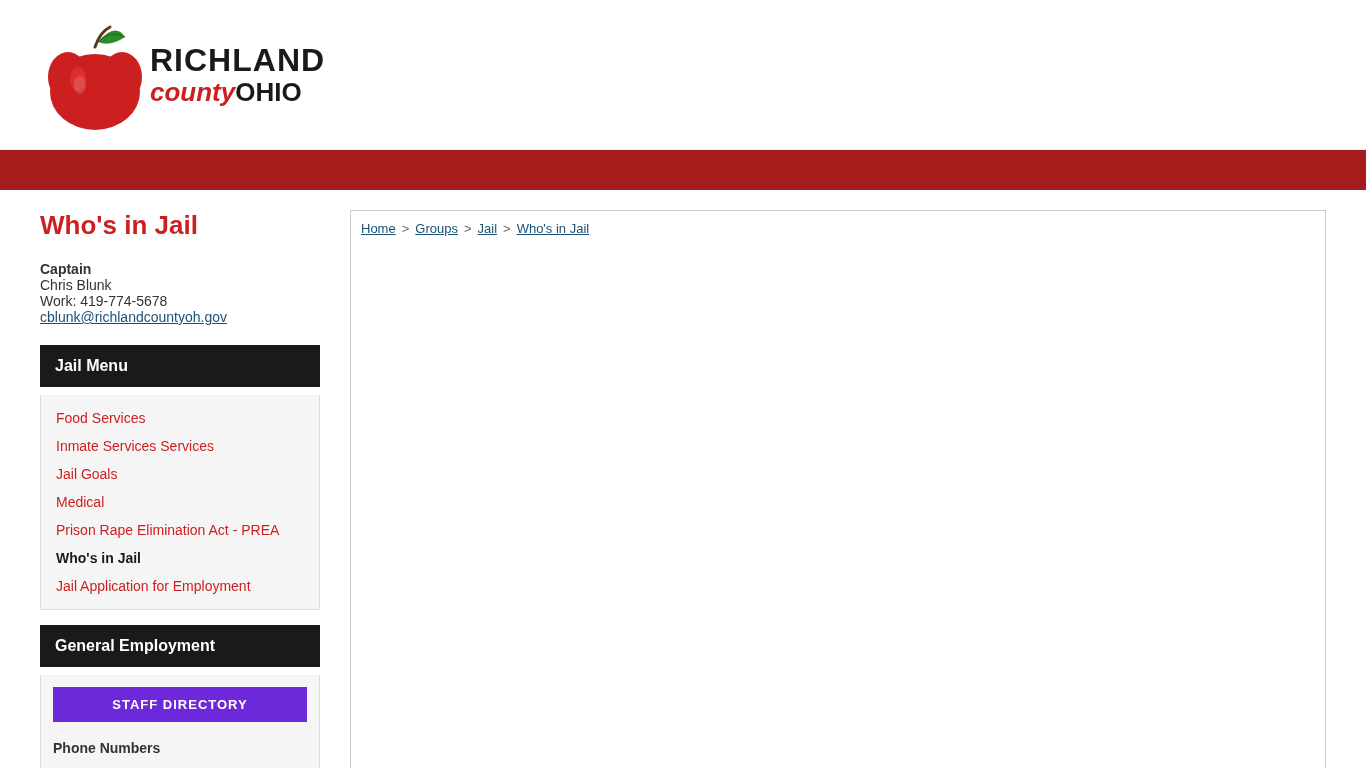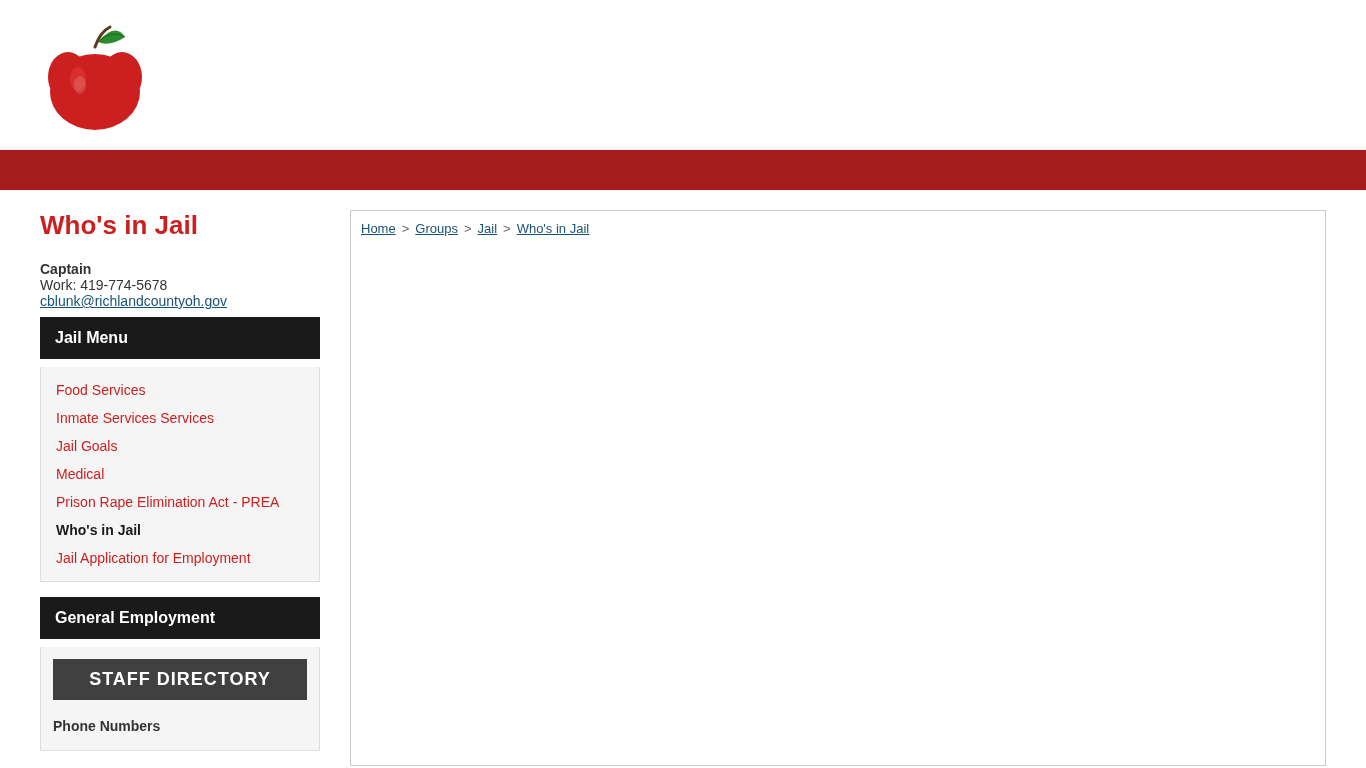--- a/index.html
+++ b/index.html
@@ -69,21 +69,21 @@
     }
 
     #page-title-main {
       font-size: 26px;
       font-weight: bold;
       color: #cc1f1f;
       margin-bottom: 20px;
     }
 
     .contact-section {
-      margin-bottom: 8px;
+      margin-bottom: 20px;
     }
 
     .contact-section .captain-label {
       font-weight: bold;
       color: #333;
       font-size: 14px;
     }
 
     .contact-section .name {
       color: #333;
@@ -129,26 +129,26 @@
       text-decoration: none;
     }
 
     .menu-item.active {
       color: #1a1a1a;
       font-weight: bold;
     }
 
     
     .staff-directory-btn {
-      background: #404040;
+      background: #6d28d9;
       color: #fff;
       border: none;
       width: 100%;
       padding: 10px;
-      font-size: 18px;
+      font-size: 13px;
       font-weight: bold;
       letter-spacing: 1px;
       cursor: pointer;
       margin-bottom: 10px;
       text-align: center;
     }
 
     .phone-numbers-label {
       font-weight: bold;
       color: #333;
@@ -213,33 +213,38 @@
       <ellipse cx="38" cy="62" rx="8" ry="12" fill="#e84040" opacity="0.5"></ellipse>
 
       <path d="M55 30 Q60 15 70 10" stroke="#5a3a1a" stroke-width="3" fill="none" stroke-linecap="round"></path>
 
       <path d="M58 25 Q75 5 85 20 Q70 30 58 25Z" fill="#2d8a2d"></path>
       <path d="M58 25 Q72 12 85 20" stroke="#1a6b1a" stroke-width="1" fill="none"></path>
 
       <ellipse cx="40" cy="68" rx="6" ry="9" fill="white" opacity="0.15"></ellipse>
     </svg>
 
+    <div class="logo-text">
+      <span class="richland">RICHLAND</span>
+      <span class="county">county</span><span class="ohio">OHIO</span>
+    </div>
   </div>
 </div>
 
 <div id="nav-bar"></div>
 
 <div id="main-wrapper">
 
   <div id="sidebar">
 
     <h1 id="page-title-main">Who's in Jail</h1>
 
     <div class="contact-section">
       <div class="captain-label">Captain</div>
+      <div class="name">Chris Blunk</div>
       <div class="work">Work: 419-774-5678</div>
       <a class="email">cblunk@richlandcountyoh.gov</a>
     </div>
 
     <div>
       <div class="menu-section-header">Jail Menu</div>
       <div class="menu-section-body">
         <a class="menu-item">Food Services</a>
         <a class="menu-item">Inmate Services Services</a>
         <a class="menu-item">Jail Goals</a>

